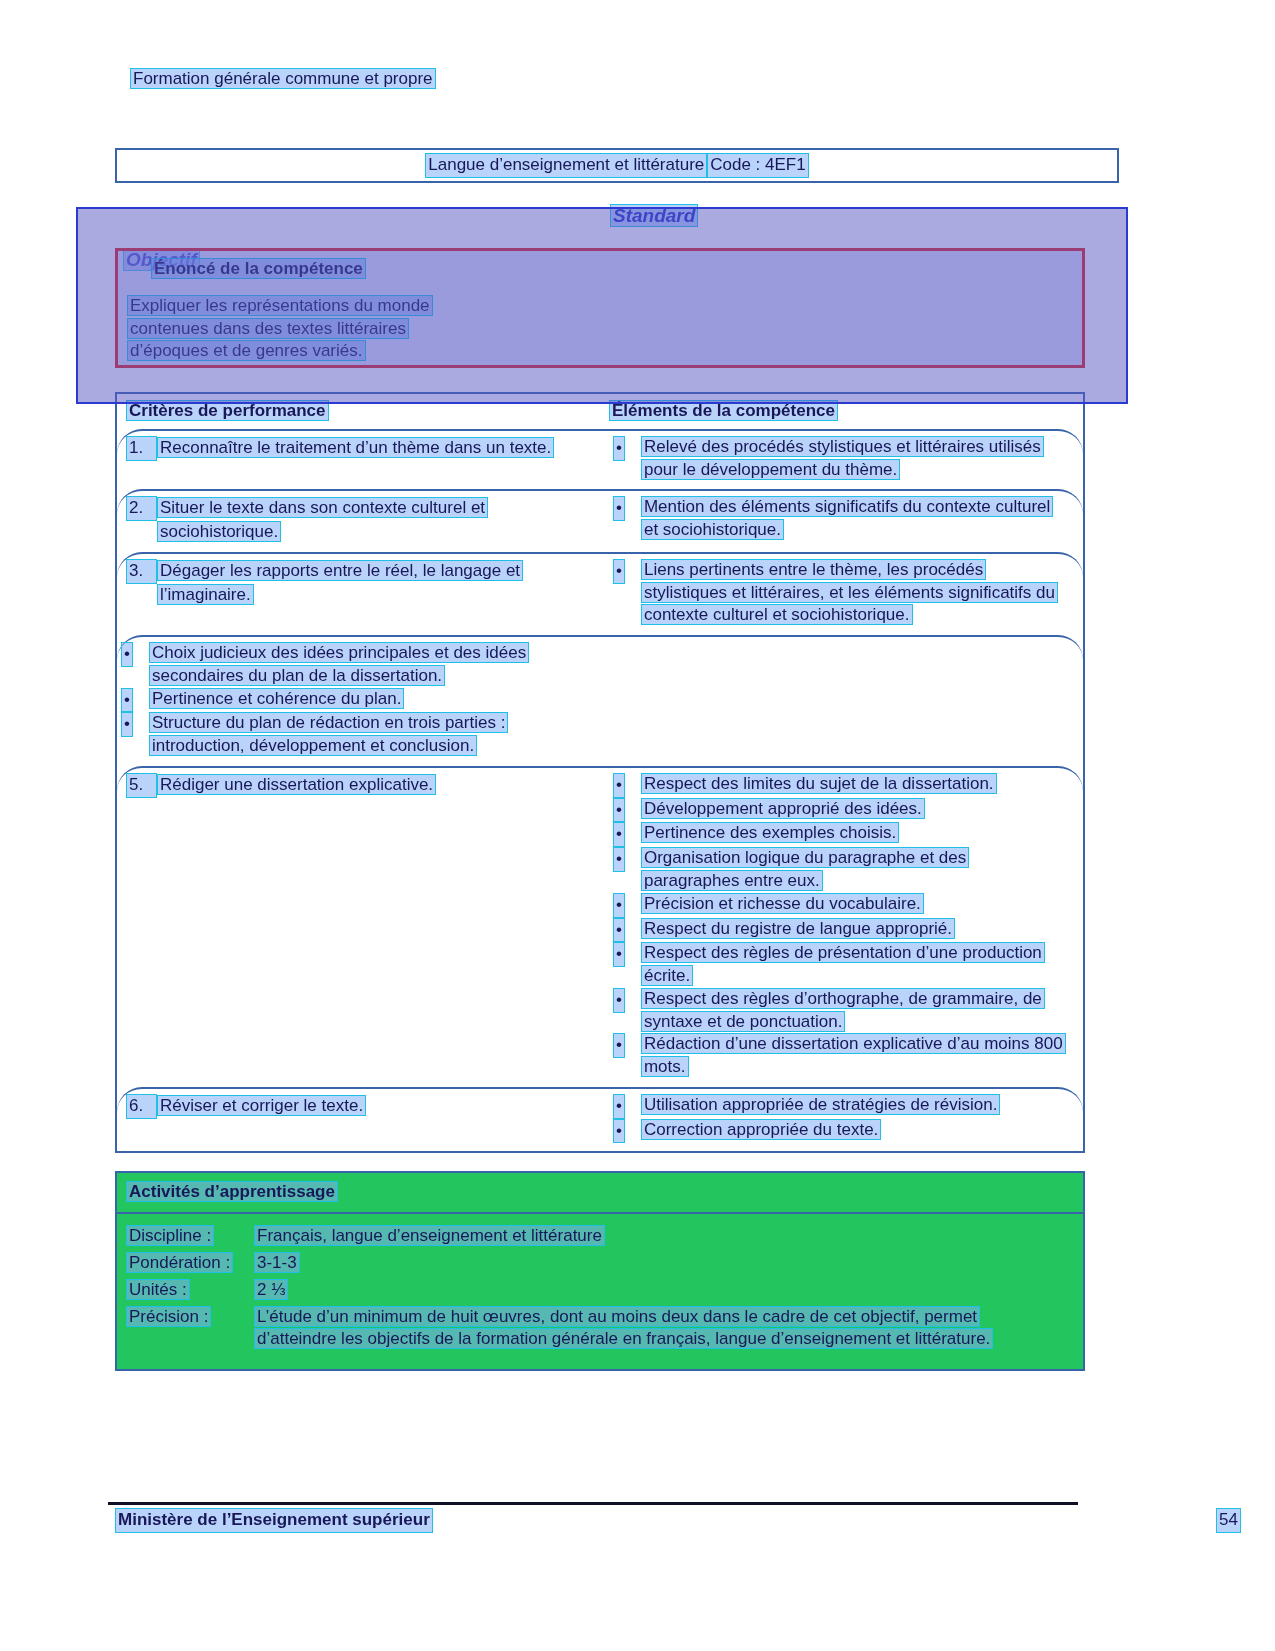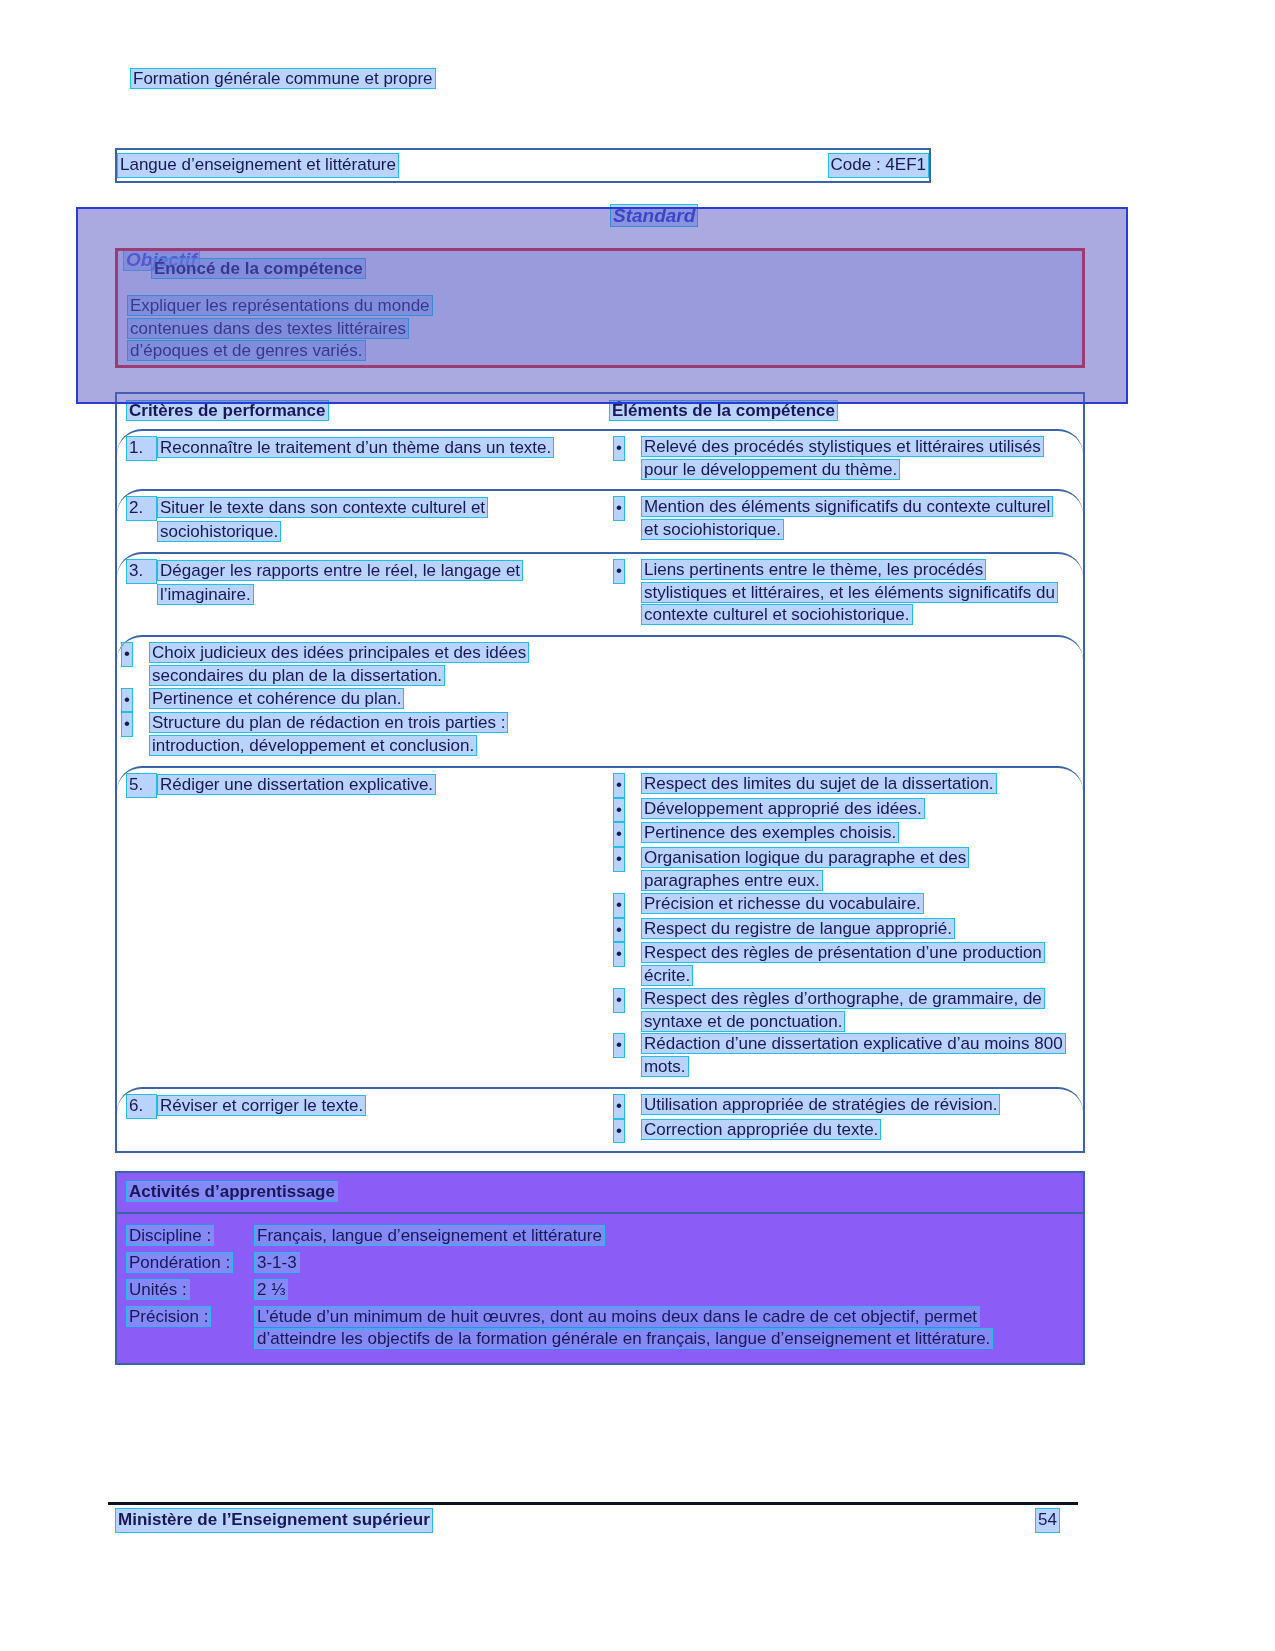--- a/index.html
+++ b/index.html
@@ -12,23 +12,23 @@
   
   .hl {
     background:var(--highlight-fill,#82AFF58C);
     border:1px solid var(--highlight-border,#1FC0E8);
     padding:0 2px;
     -webkit-box-decoration-break:clone; box-decoration-break:clone;
   }
   .top-label { position:absolute; left:130px; top:68px; }
 
   .header-bar {
-    position:absolute; left:115px; top:148px; width:816px; height:35px;
+    position:absolute; left:115px; top:148px; width:1004px; height:35px;
     border:2px solid var(--table-border,#3A64AA);
-    display:flex; align-items:center; justify-content:space-between; padding:0 0;
+    display:flex; align-items:center; justify-content:center; padding:0 20px;
   }
 
   .os-row { position:absolute; left:115px; top:203px; width:970px; height:28px; }
   .os { position:absolute; font-weight:bold; font-style:italic; font-size:19px;
         color:var(--accent-blue,#2733CC); }
   .os-objectif { left:8px;margin-top:44px; }
   .os-standard { left:495px; }
 
   .enonce-box {
     position:absolute; left:115px; top:248px; width:970px; height:120px;
@@ -58,29 +58,29 @@
   .thead .cell { padding:6px 0 6px; }
   .thead .cr { padding-left:9px; }
 
   .hang { padding-left:31px; max-width:441px; }
   .num { display:inline-block; width:31px; margin-left:-31px; }
 
   .bullet { display:flex; align-items:flex-start; }
   .marker { flex:0 0 auto; margin-left:2px; margin-right:16px; }
   .btext { max-width:425px; }
 
-  .activites { margin-top:18px; border:2px solid var(--table-border,#3A64AA); padding-bottom:10px; background:#8b5cf6; }
+  .activites { margin-top:18px; border:2px solid var(--table-border,#3A64AA); padding-bottom:16px; background:#22c55e; }
   .act-title { padding:8px 9px; border-bottom:2px solid var(--table-border,#3A64AA); font-weight:bold; }
   .act-rows { padding-top:9px; }
   .act-row { display:grid; grid-template-columns:128px 1fr; padding:2px 0 2px 9px; }
   .avalue { max-width:760px; }
 
   .footer-rule { position:absolute; left:108px; top:1502px; width:970px; height:3px;
                  background:var(--footer-rule,#101025); }
-  .footer-row { position:absolute; left:115px; top:1508px; width:945px;
+  .footer-row { position:absolute; left:115px; top:1508px; width:1126px;
                 display:flex; justify-content:space-between; align-items:flex-end; }
   .footer-left { font-weight:bold; }
 </style>
 </head>
 <body>
 
 <div class="page">
 
   <div class="top-label">
     <span class="hl">Formation générale commune et propre</span>

